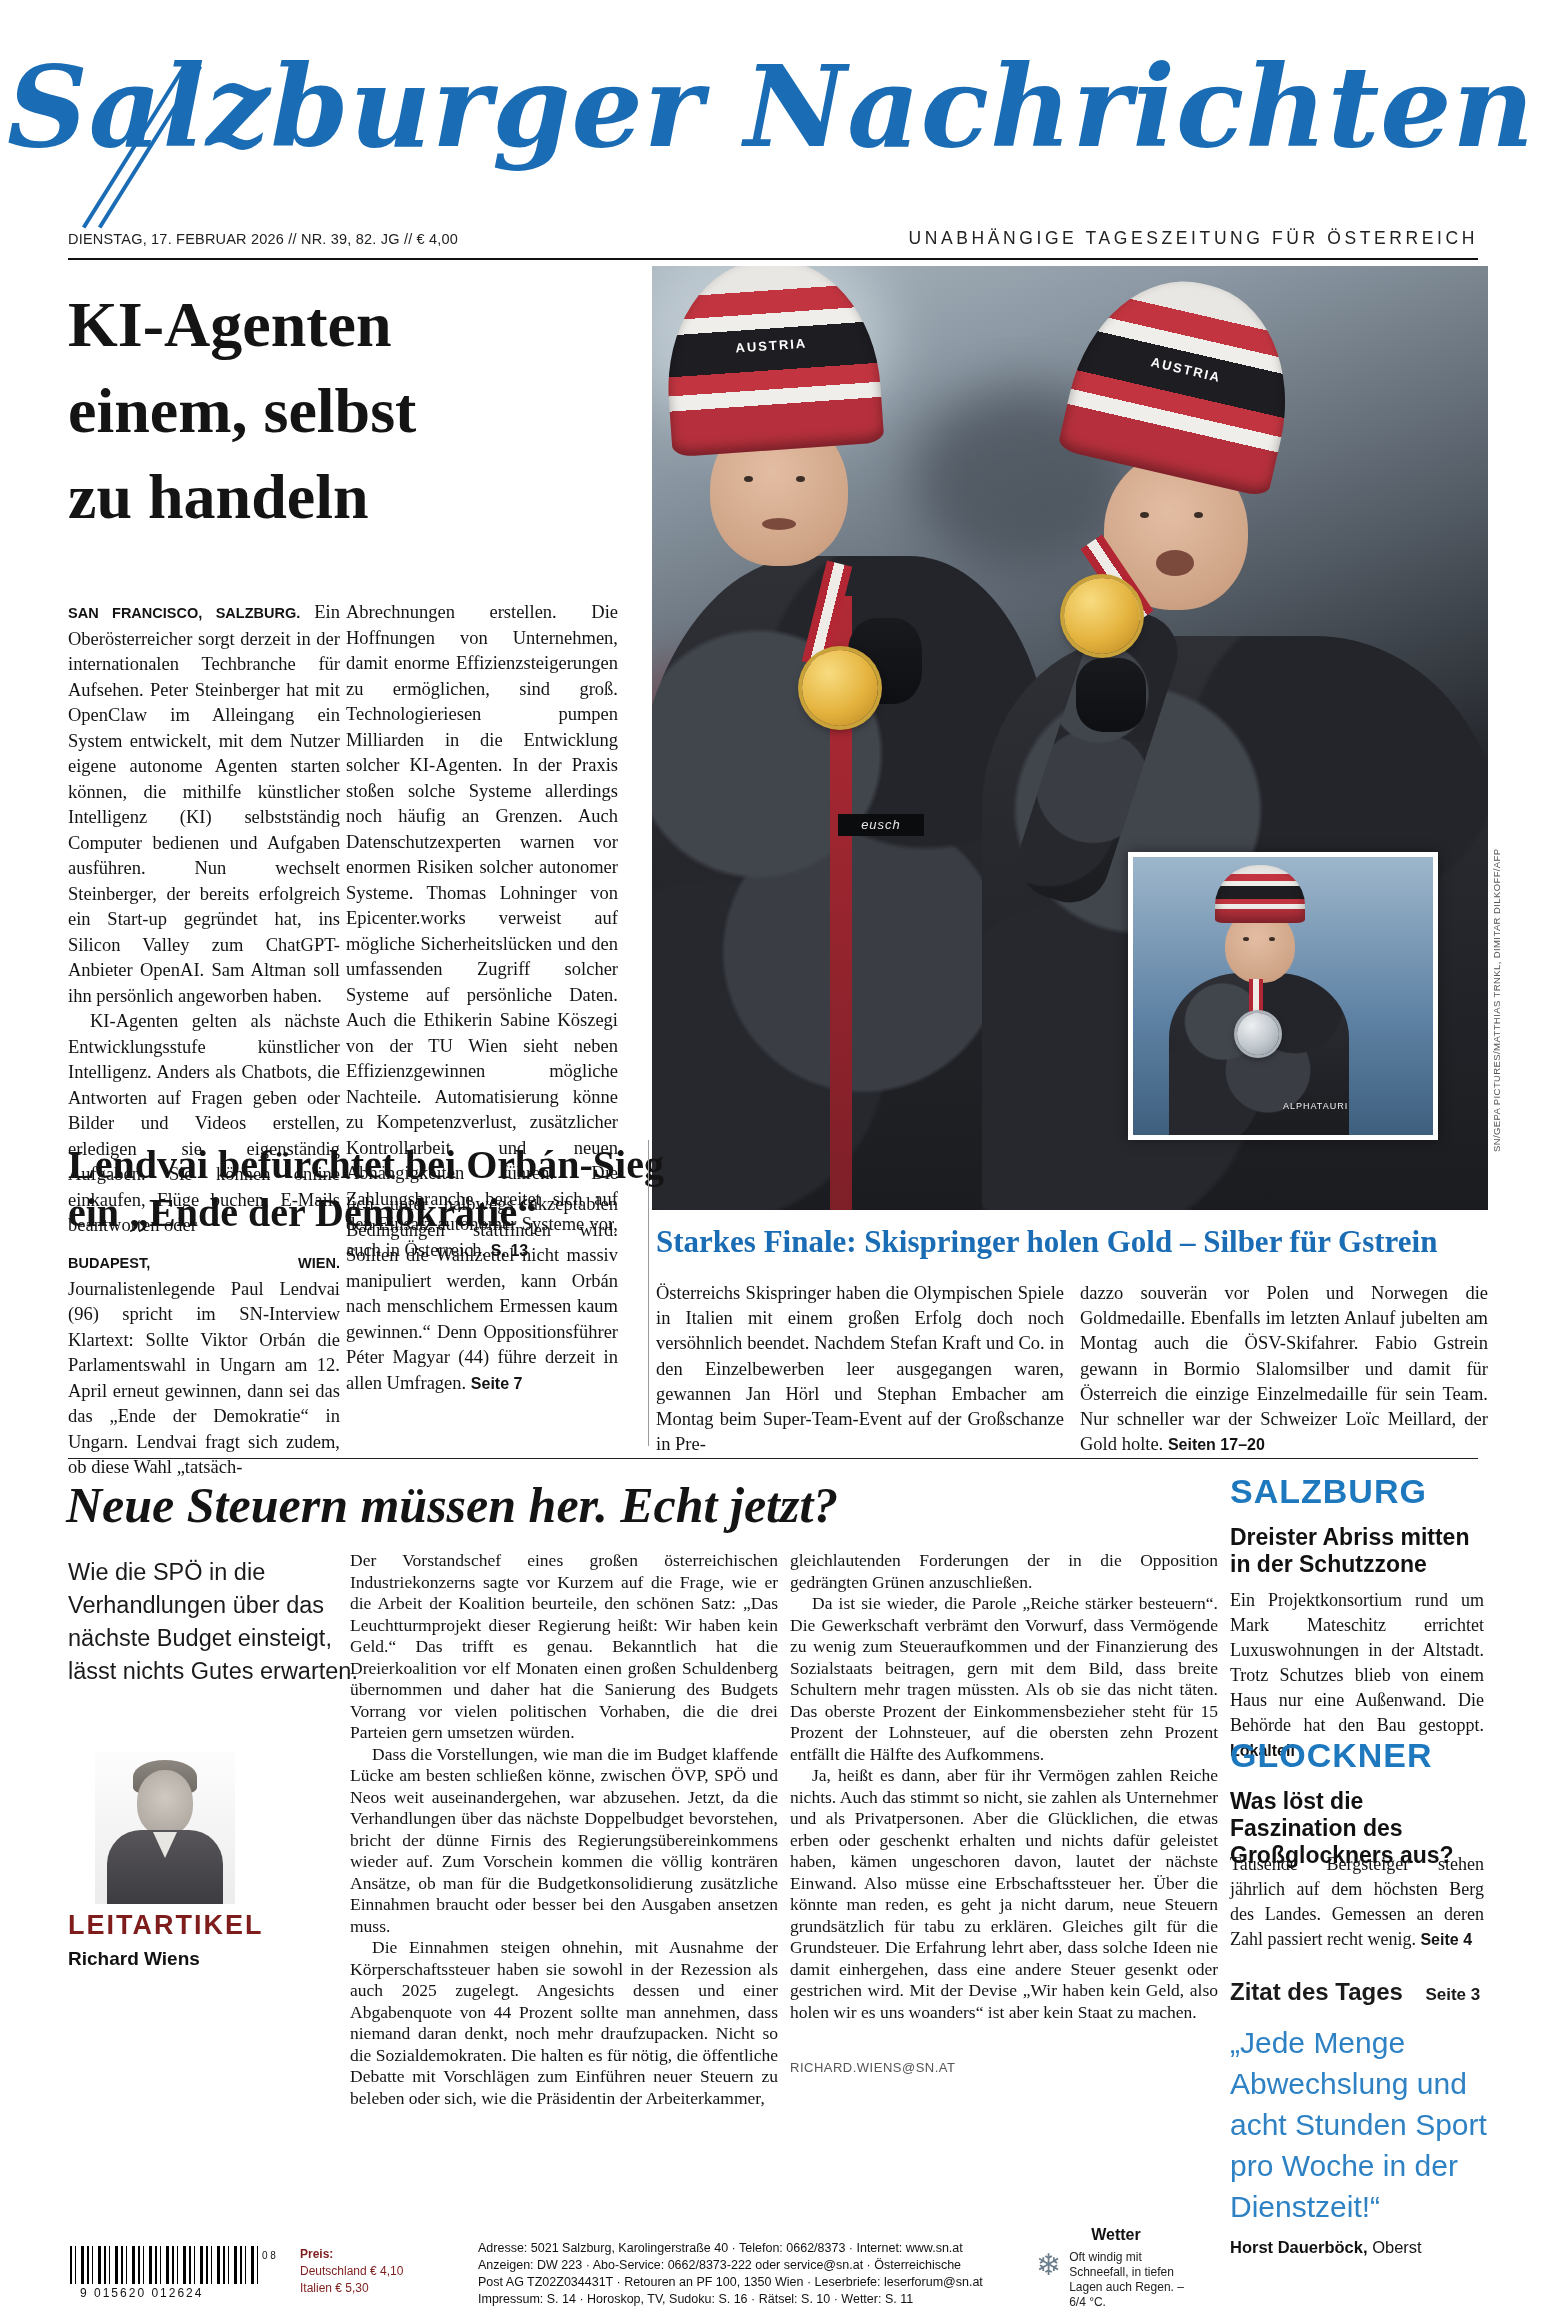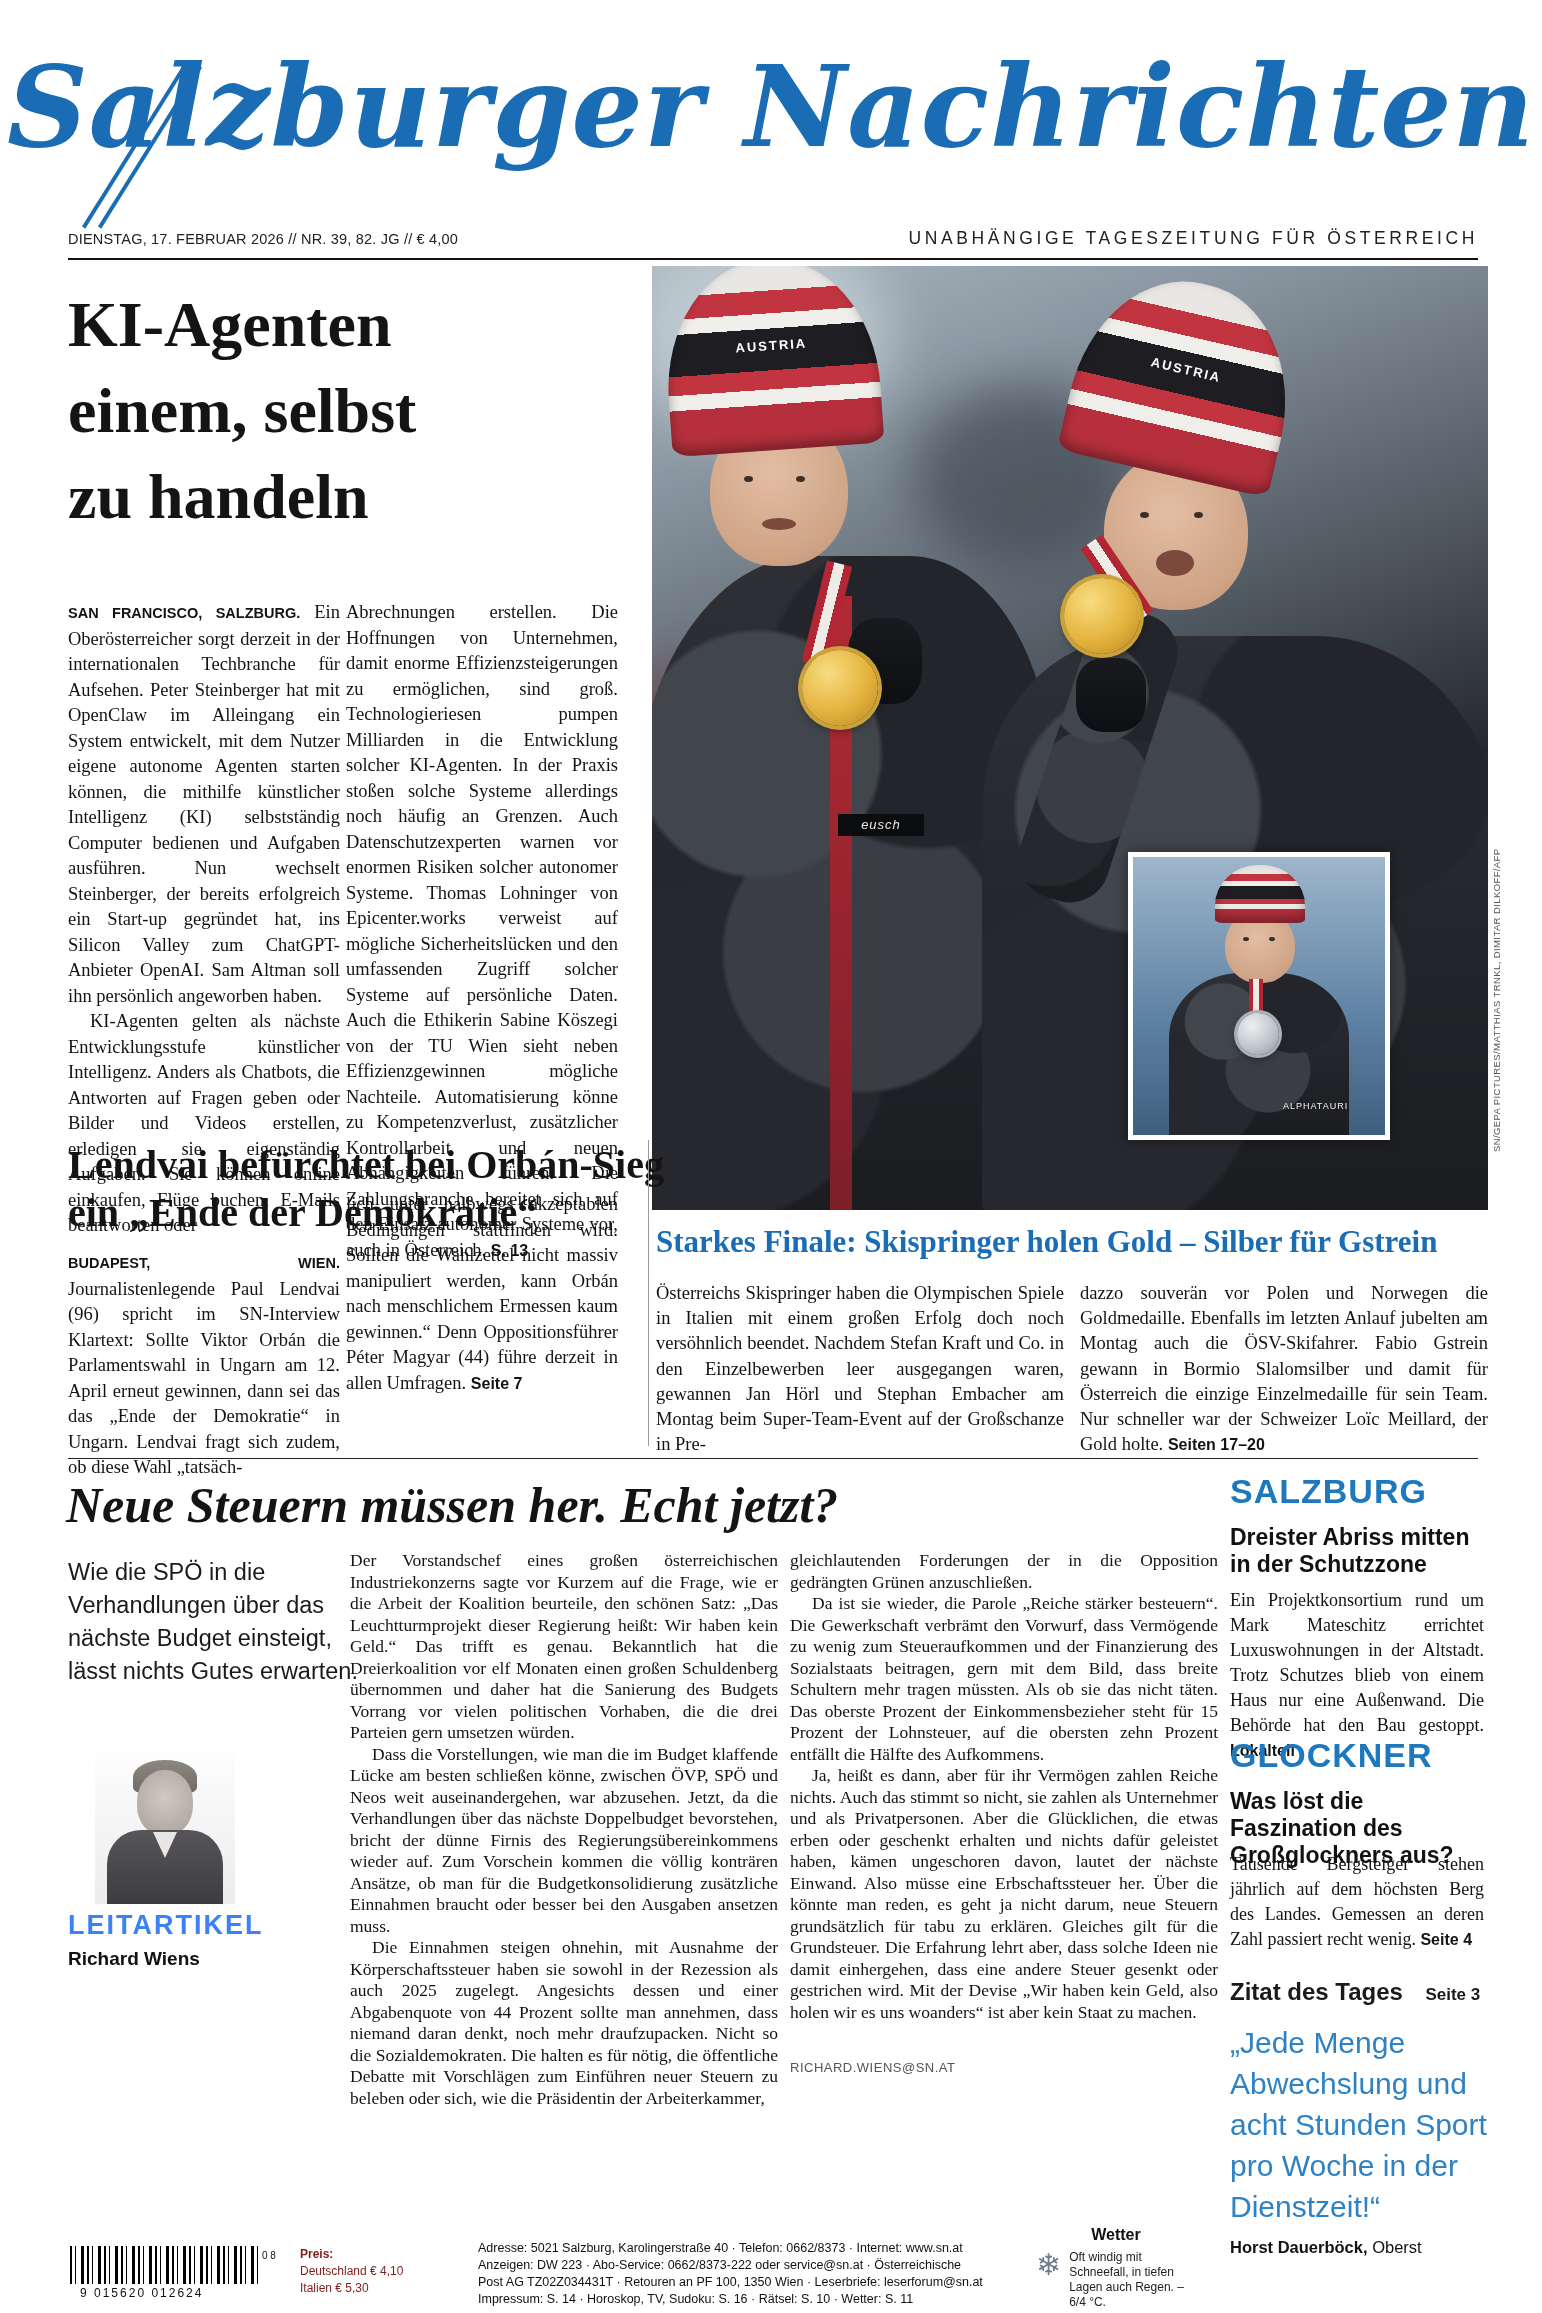--- a/index.html
+++ b/index.html
@@ -32,21 +32,21 @@
   .bodycol{font-family:"Liberation Serif",serif;font-size:18.5px;line-height:25.5px;
     text-align:justify;color:#131313;}
   .bodycol p{margin:0;}
   .bodycol p.indent{text-indent:22px;}
   .dl{font-family:"Liberation Sans",sans-serif;font-weight:bold;font-size:14.5px;}
   .pageref{font-family:"Liberation Sans",sans-serif;font-weight:bold;font-size:16px;white-space:nowrap;}
   .capcol{font-size:18.5px;line-height:25.2px;}
   .leitcol{font-size:17.5px;line-height:21.5px;}
 
   .intro{left:68px;top:1556px;width:300px;font-size:23.5px;line-height:33px;color:#1a1a1a;}
-  .leit-label{left:68px;top:1910px;font-size:27px;font-weight:bold;color:#3b82f6;letter-spacing:2px;}
+  .leit-label{left:68px;top:1910px;font-size:27px;font-weight:bold;color:#7f1d1d;letter-spacing:2px;}
   .leit-author{left:68px;top:1948px;font-size:19px;font-weight:bold;color:#111;}
   .email{left:790px;top:2060px;font-size:13px;letter-spacing:.5px;color:#555;}
 
   
   .portrait{left:95px;top:1752px;width:140px;height:152px;background:linear-gradient(180deg,#fdfdfd,#ececec);overflow:hidden;}
   .p-head{position:absolute;left:42px;top:18px;width:56px;height:66px;border-radius:48% 48% 46% 46%;
     background:radial-gradient(circle at 50% 42%,#cfc9c2,#b2aca4 70%,#9d968e);}
   .p-hair{position:absolute;left:38px;top:8px;width:64px;height:34px;border-radius:50% 50% 20% 20%;
     background:linear-gradient(180deg,#8d8780,#6f6a64);}
   .p-suit{position:absolute;left:12px;top:78px;width:116px;height:76px;border-radius:34px 34px 0 0;
@@ -90,21 +90,21 @@
     box-shadow:0 0 0 4px #caa23a,0 4px 10px rgba(0,0,0,.5);}
   .medal.silver{background:radial-gradient(circle at 35% 30%,#eef0f2,#bfc6cc 55%,#8f979e);
     box-shadow:0 0 0 3px #aab1b8,0 3px 8px rgba(0,0,0,.5);}
   .ribbon{position:absolute;background:linear-gradient(90deg,#b32633 0 30%,#efece7 30% 70%,#b32633 70% 100%);}
   .glove{position:absolute;background:linear-gradient(180deg,#191a1e,#0e0f12);border-radius:38%;}
   .gloveband{position:absolute;background:#0b0c0e;color:#e8e8e8;font-style:italic;
     font-size:13px;text-align:center;line-height:22px;letter-spacing:1px;}
   .brand{position:absolute;color:#f2f2f2;font-size:16px;letter-spacing:1px;white-space:nowrap;}
   .brand b{font-weight:bold;}
   .inset{position:absolute;left:476px;top:586px;width:252px;height:278px;border:5px solid #fff;
-    background:linear-gradient(180deg,#9db6cb,#5e82a4 58%,#3f5f7e);overflow:hidden;box-shadow:0 0 12px rgba(0,0,0,.4);}
+    background:linear-gradient(180deg,#9db6cb,#5e82a4 58%,#3f5f7e);overflow:hidden;box-shadow:0 0 12px rgba(0,0,0,.4);padding-left:48px;}
   .credit{left:1491px;top:852px;width:14px;height:300px;font-size:9.5px;color:#555;
     writing-mode:vertical-rl;transform:rotate(180deg);letter-spacing:.4px;white-space:nowrap;}
 
   
   .barcode{left:70px;top:2246px;width:188px;height:38px;background:
     repeating-linear-gradient(90deg,#000 0 2px,#fff 2px 5px,#000 5px 6px,#fff 6px 11px,#000 11px 14px,#fff 14px 17px);}
   .barcode-digits{left:80px;top:2286px;width:188px;font-size:12px;letter-spacing:2px;color:#111;}
   .barcode-side{left:262px;top:2250px;font-size:10px;color:#111;line-height:11px;}
   .preis{left:300px;top:2246px;font-size:12px;line-height:17px;color:#7f1d1d;}
   .preis .lbl{font-weight:bold;}

